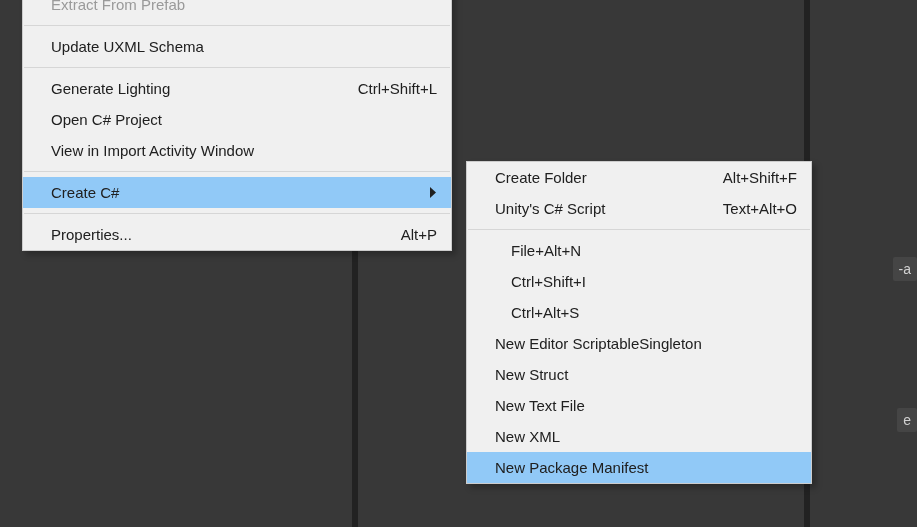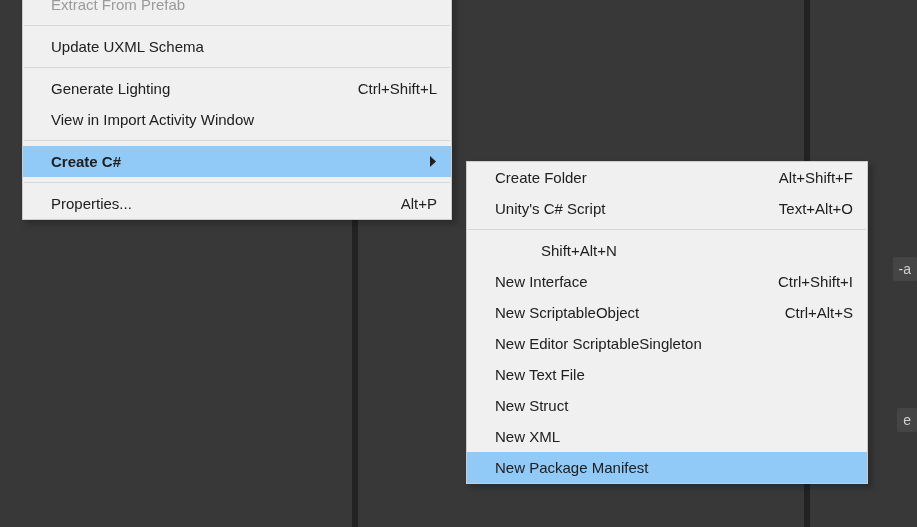--- a/index.html
+++ b/index.html
@@ -38,35 +38,35 @@
   .menu-item {
     display: flex;
     align-items: center;
     height: 31px;
     padding: 0 14px 0 28px;
     white-space: nowrap;
     cursor: default;
   }
   .menu-item.disabled .label { color: #9a9a9a; }
   .menu-item .label { flex: 1; }
-  .menu-item .shortcut { color: #202020; margin-left: 46px; }
+  .menu-item .shortcut { color: #202020; margin-left: 16px; }
   .menu-item.highlight { background: #91c9f7; }
   .menu-item .chevron {
     width: 10px; text-align: right; margin-left: 8px;
   }
   .sep {
     height: 1px;
     background: #d6d6d6;
     margin: 5px 1px;
   }
 
   #menu-main { left: 22px; top: -12px; width: 430px; }
-  #menu-sub  { left: 466px; top: 161px; width: 402px; }
+  #menu-sub  { left: 466px; top: 161px; width: 346px; }
 
-  #menu-main .menu-item.highlight { padding-left: 28px; font-weight: bold; }
+  #menu-main .menu-item.highlight { padding-left: 28px; }
 </style>
 </head>
 <body>
 
 <div class="bg-panel" style="left:0; top:0; width:917px; height:527px;"></div>
 <div class="bg-divider" style="left:352px; top:0; width:6px; height:527px;"></div>
 <div class="bg-divider" style="left:804px; top:0; width:6px; height:527px;"></div>
 <div class="bg-right-chip" style="right:0; top:257px;">-a</div>
 <div class="bg-right-chip" style="right:0; top:408px;">e</div>
 
@@ -82,20 +82,23 @@
     <span class="label">Update UXML Schema</span>
   </div>
 
   <div class="sep"></div>
 
   <div class="menu-item">
     <span class="label">Generate Lighting</span>
     <span class="shortcut">Ctrl+Shift+L</span>
   </div>
 
+  <div class="menu-item">
+    <span class="label">Open C# Project</span>
+  </div>
 
   <div class="menu-item">
     <span class="label">View in Import Activity Window</span>
   </div>
 
   <div class="sep"></div>
 
   <div class="menu-item highlight">
     <span class="label">Create C#</span>
     <span class="chevron">
@@ -122,43 +125,41 @@
   </div>
 
   <div class="menu-item">
     <span class="label">Unity's C# Script</span>
     <span class="shortcut">Text+Alt+O</span>
   </div>
 
   <div class="sep"></div>
 
   <div class="menu-item">
-    <span class="shortcut">Shift+Alt+N</span>
+    <span class="shortcut">File+Alt+N</span>
   </div>
 
   <div class="menu-item">
-    <span class="label">New Interface</span>
     <span class="shortcut">Ctrl+Shift+I</span>
   </div>
 
   <div class="menu-item">
-    <span class="label">New ScriptableObject</span>
     <span class="shortcut">Ctrl+Alt+S</span>
   </div>
 
   <div class="menu-item">
     <span class="label">New Editor ScriptableSingleton</span>
   </div>
 
   <div class="menu-item">
-    <span class="label">New Text File</span>
+    <span class="label">New Struct</span>
   </div>
 
   <div class="menu-item">
-    <span class="label">New Struct</span>
+    <span class="label">New Text File</span>
   </div>
 
 
   <div class="menu-item">
     <span class="label">New XML</span>
   </div>
 
   <div class="menu-item highlight">
     <span class="label">New Package Manifest</span>
   </div>

